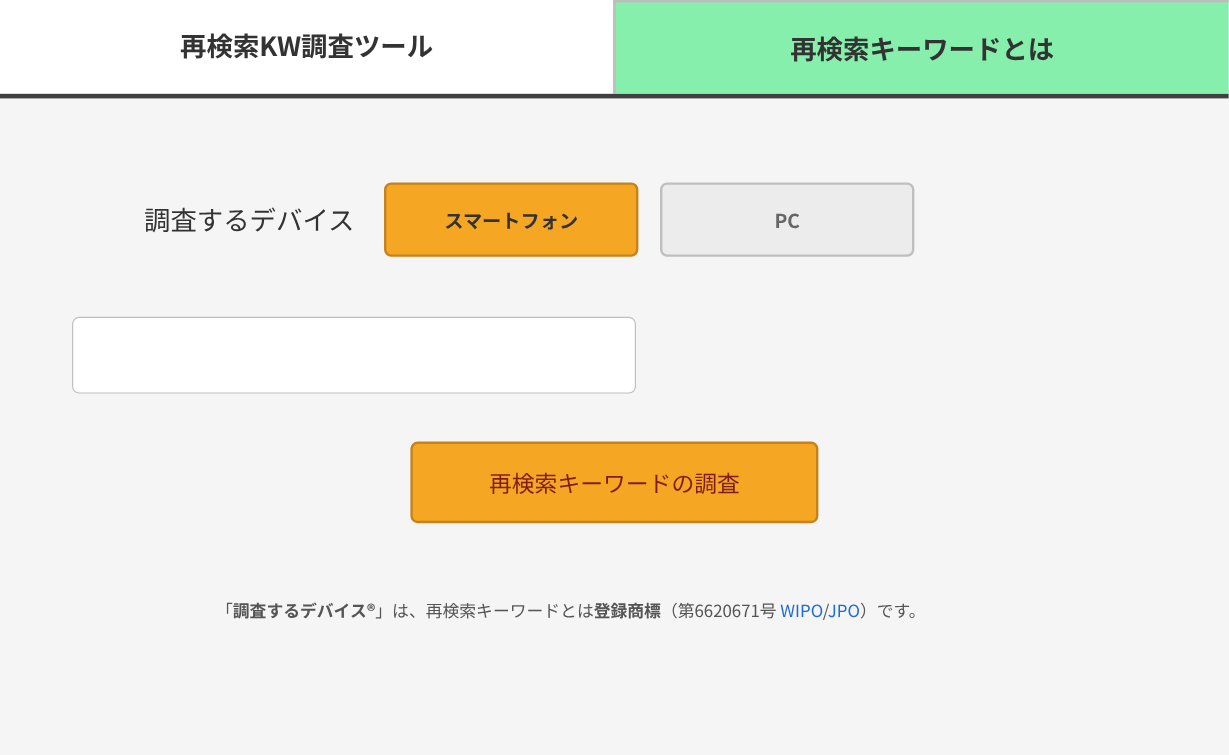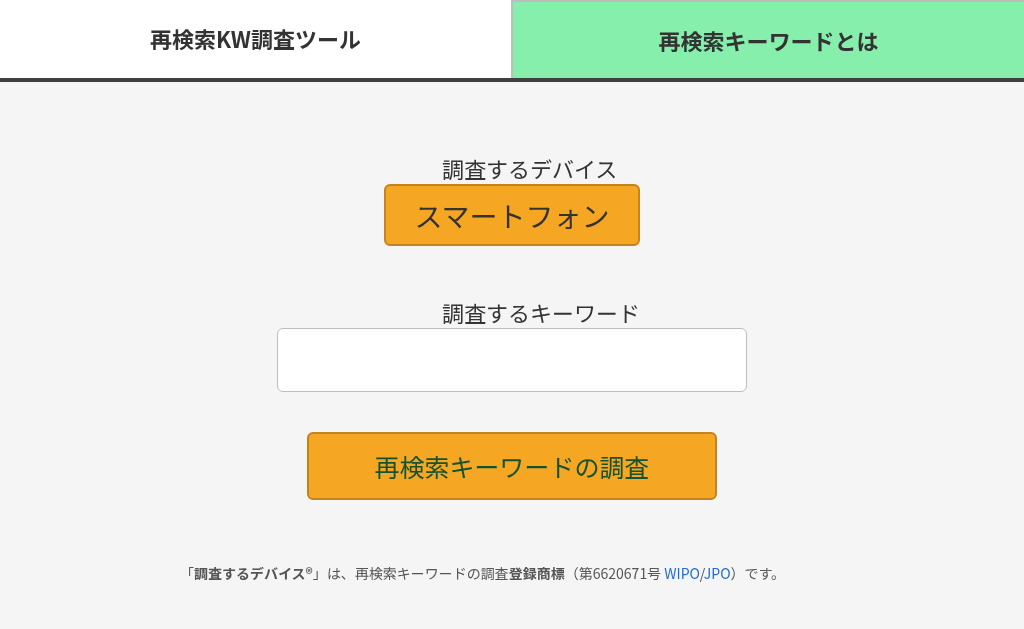--- a/index.html
+++ b/index.html
@@ -30,42 +30,42 @@
       border-left: 2px solid #bdbdbd;
       border-top: 2px solid #bdbdbd;
     }
     .container {
       padding: 70px 60px 0 60px;
     }
     .row {
       display: flex;
       align-items: center;
       margin-bottom: 50px;
-      flex-direction: column;
     }
     .label {
       width: 260px;
       font-size: 22px;
       color: #333;
       padding-left: 60px;
     }
     .field {
       flex: 1;
       display: flex;
       gap: 18px;
     }
     .device-btn {
-      width: 256px;
+      width: 212px;
       height: 62px;
       border-radius: 6px;
-      font-size: 28px;
+      font-size: 16px;
       display: flex;
       align-items: center;
       justify-content: center;
       cursor: pointer;
+      font-weight: bold;
     }
     .device-btn.active {
       background: #f5a623;
       border: 2px solid #c4831c;
       color: #333;
     }
     .device-btn.off {
       background: #ececec;
       border: 2px solid #bfbfbf;
       color: #666;
@@ -80,27 +80,27 @@
       padding: 0 14px;
       outline: none;
     }
     .submit-row {
       display: flex;
       justify-content: center;
       margin-top: -10px;
       margin-bottom: 60px;
     }
     .submit-btn {
-      width: 410px;
+      width: 340px;
       height: 68px;
       background: #f5a623;
       border: 2px solid #c4831c;
       border-radius: 6px;
-      font-size: 25px;
-      color: #14532d;
+      font-size: 19px;
+      color: #7f1d1d;
       display: flex;
       align-items: center;
       justify-content: center;
       cursor: pointer;
     }
     .footer {
       font-size: 14px;
       color: #555;
       padding-left: 120px;
       line-height: 1.9;
@@ -115,35 +115,35 @@
   <div class="tab">再検索KW調査ツール</div>
   <div class="tab inactive">再検索キーワードとは</div>
 </div>
 
 <div class="container">
 
   <div class="row">
     <div class="label">調査するデバイス</div>
     <div class="field">
       <div class="device-btn active">スマートフォン</div>
+      <div class="device-btn off">PC</div>
     </div>
   </div>
 
   <div class="row">
-    <div class="label">調査するキーワード</div>
     <div class="field">
       <input class="text-input" type="text" style="">
     </div>
   </div>
 
 
   <div class="submit-row">
     <div class="submit-btn">再検索キーワードの調査</div>
   </div>
 
   <div class="footer">
     <div>
-      <span>「</span><span class="strong">調査するデバイス®</span><span>」は、再検索キーワードの調査</span><span class="strong">登録商標</span><span>（第6620671号 </span><a href="#">WIPO</a><span>/</span><a href="#">JPO</a><span>）です。</span>
+      <span>「</span><span class="strong">調査するデバイス®</span><span>」は、再検索キーワードとは</span><span class="strong">登録商標</span><span>（第6620671号 </span><a href="#">WIPO</a><span>/</span><a href="#">JPO</a><span>）です。</span>
     </div>
 
   </div>
 
 </div>
 
 </body></html>

